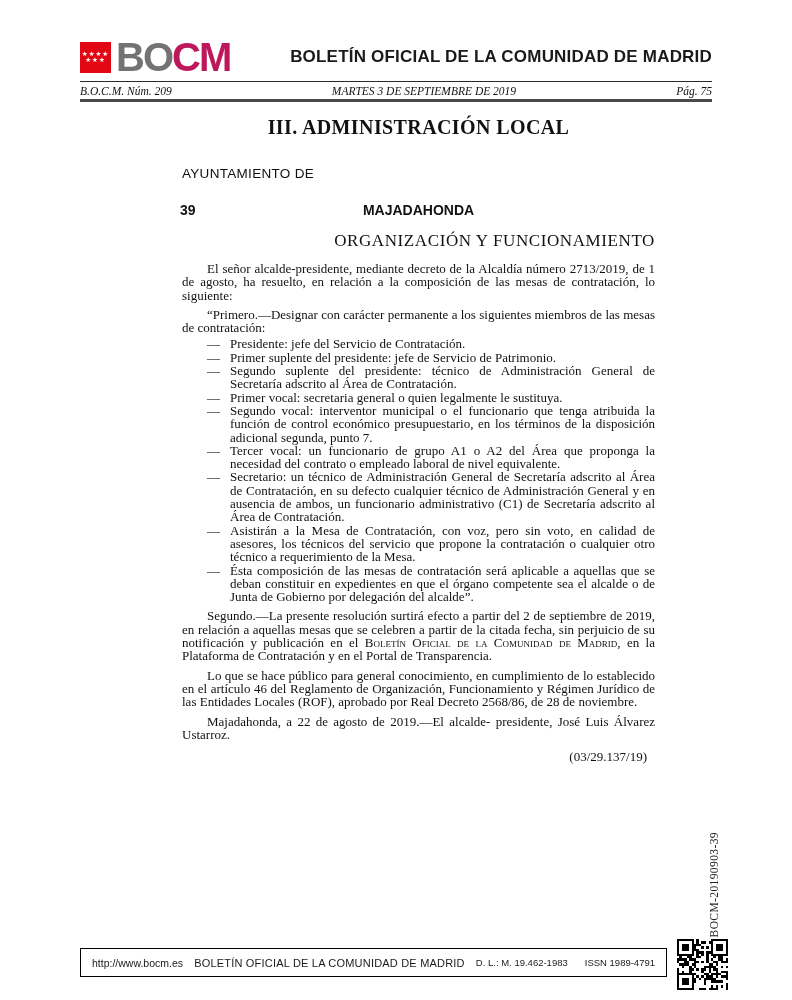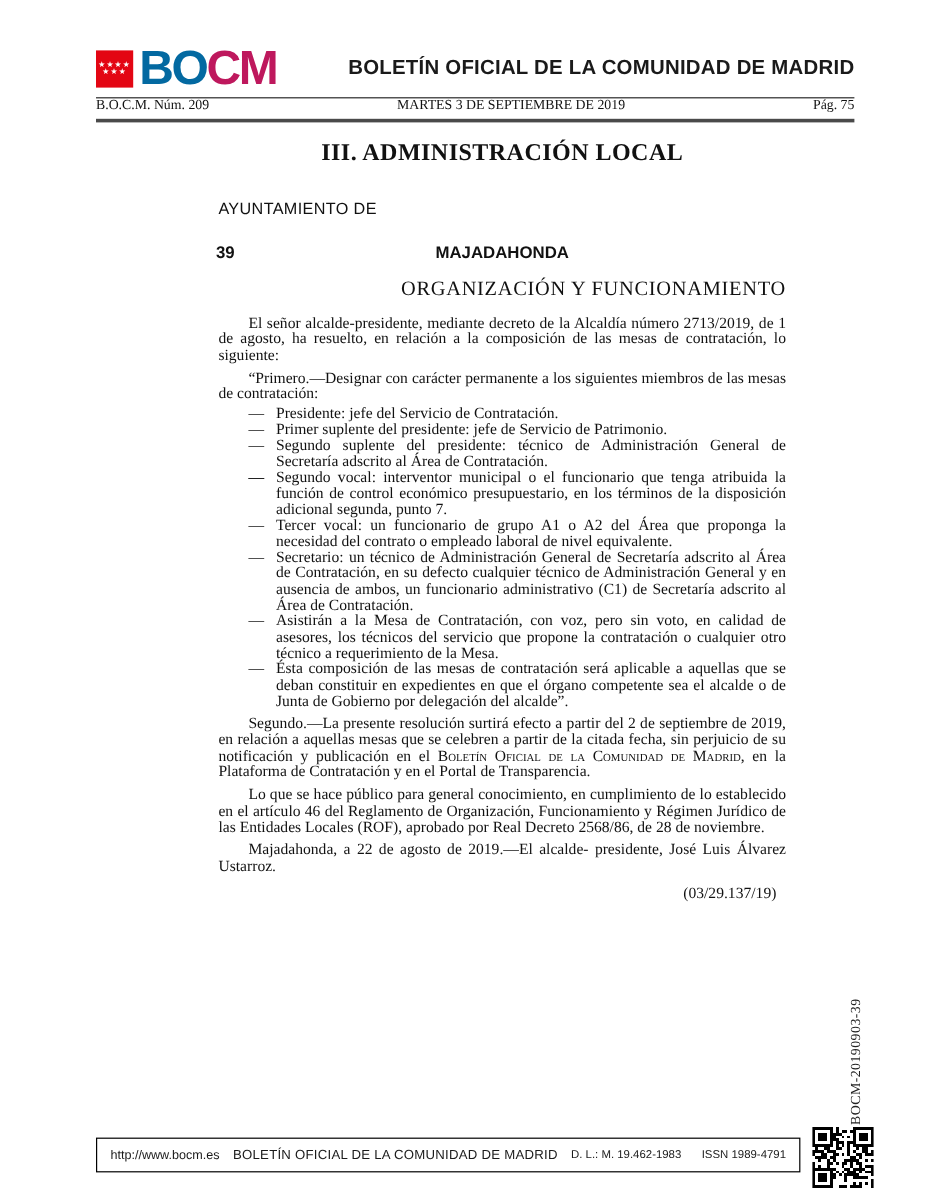--- a/index.html
+++ b/index.html
@@ -7,25 +7,25 @@
   body { font-family:"Liberation Serif", serif; color:#111; }
   .page { position:relative; width:792px; height:1000px; background:#fff; margin:0 auto; overflow:hidden; }
 
   
   .header { position:absolute; left:80px; right:80px; top:0; }
   .masthead { display:flex; align-items:center; margin-top:40px; height:34px; }
   .logo { display:flex; align-items:center; gap:5px; }
   .flag { width:31px; height:31px; background:#e30613; display:flex; flex-direction:column; align-items:center; justify-content:center; }
   .flag .stars-row { color:#ffffff; font-size:6.5px; line-height:6.5px; letter-spacing:1px; font-family:"DejaVu Sans", sans-serif; white-space:nowrap; }
   .logo-text { font-family:"Liberation Sans", sans-serif; font-weight:bold; font-size:40px; line-height:31px; letter-spacing:-2px; }
-  .logo-text .bo { color:#0369a1; }
+  .logo-text .bo { color:#737373; }
   .logo-text .cm { color:#be185d; }
   .masthead-title { flex:1; text-align:right; font-family:"Liberation Sans", sans-serif; font-weight:bold; font-size:17px; letter-spacing:0.2px; color:#1a1a1a; }
   .rule-thin { border-top:1px solid #2a2a2a; margin-top:7px; }
-  .meta-line { display:flex; justify-content:space-between; height:17px; font-size:11.5px; }
+  .meta-line { display:flex; justify-content:space-between; align-items:center; height:17px; font-size:11.5px;font-style:italic; }
   .rule-thick { border-top:3px solid #4a4a4a; }
 
   
   .main { position:absolute; left:160px; width:473px; top:110px;margin-left:22px; }
   .section-title { text-align:center; font-size:20px; font-weight:bold; letter-spacing:0.4px; margin-top:6px; }
   .org-title { text-align:left; font-family:"Liberation Sans", sans-serif; font-weight:normal; font-size:13.5px; letter-spacing:0.3px; margin-top:27px; }
   .row-39 { position:relative; margin-top:21px; text-align:center; font-family:"Liberation Sans", sans-serif; font-weight:bold; font-size:14px; }
   .row-39 .num { position:absolute; left:-2px; top:0; }
   .category-title { text-align:right; font-size:17px; font-weight:normal; letter-spacing:0.6px; margin-top:13px; }
 
@@ -82,21 +82,21 @@
     </div>
     <h3 class="category-title">ORGANIZACIÓN Y FUNCIONAMIENTO</h3>
 
     <div class="bodytext">
       <p>El señor alcalde-presidente, mediante decreto de la Alcaldía número 2713/2019, de 1 de agosto, ha resuelto, en relación a la composición de las mesas de contratación, lo siguiente:</p>
       <p>“Primero.—Designar con carácter permanente a los siguientes miembros de las mesas de contratación:</p>
       <ul class="comp-list">
           <li><span class="dash">—</span><span>Presidente: jefe del Servicio de Contratación.</span></li>
           <li><span class="dash">—</span><span>Primer suplente del presidente: jefe de Servicio de Patrimonio.</span></li>
           <li><span class="dash">—</span><span>Segundo suplente del presidente: técnico de Administración General de Secretaría adscrito al Área de Contratación.</span></li>
-          <li><span class="dash">—</span></li>
+          <li><span class="dash">—</span><span>Primer vocal: secretaria general o quien legalmente le sustituya.</span></li>
           <li><span class="dash">—</span><span>Segundo vocal: interventor municipal o el funcionario que tenga atribuida la función de control económico presupuestario, en los términos de la disposición adicional segunda, punto 7.</span></li>
           <li><span class="dash">—</span><span>Tercer vocal: un funcionario de grupo A1 o A2 del Área que proponga la necesidad del contrato o empleado laboral de nivel equivalente.</span></li>
           <li><span class="dash">—</span><span>Secretario: un técnico de Administración General de Secretaría adscrito al Área de Contratación, en su defecto cualquier técnico de Administración General y en ausencia de ambos, un funcionario administrativo (C1) de Secretaría adscrito al Área de Contratación.</span></li>
           <li><span class="dash">—</span><span>Asistirán a la Mesa de Contratación, con voz, pero sin voto, en calidad de asesores, los técnicos del servicio que propone la contratación o cualquier otro técnico a requerimiento de la Mesa.</span></li>
           <li><span class="dash">—</span><span>Ésta composición de las mesas de contratación será aplicable a aquellas que se deban constituir en expedientes en que el órgano competente sea el alcalde o de Junta de Gobierno por delegación del alcalde”.</span></li>
         </ul>
       <p><span>Segundo.—La presente resolución surtirá efecto a partir del 2 de septiembre de 2019, en relación a aquellas mesas que se celebren a partir de la citada fecha, sin perjuicio de su notificación y publicación en el </span><span class="smallcaps">Boletín Oficial de la Comunidad de Madrid</span><span>, en la Plataforma de Contratación y en el Portal de Transparencia.</span></p>
       <p>Lo que se hace público para general conocimiento, en cumplimiento de lo establecido en el artículo 46 del Reglamento de Organización, Funcionamiento y Régimen Jurídico de las Entidades Locales (ROF), aprobado por Real Decreto 2568/86, de 28 de noviembre.</p>
       <p>Majadahonda, a 22 de agosto de 2019.—El alcalde- presidente, José Luis Álvarez Ustarroz.</p>
       <p class="ref-line">(03/29.137/19)</p>

